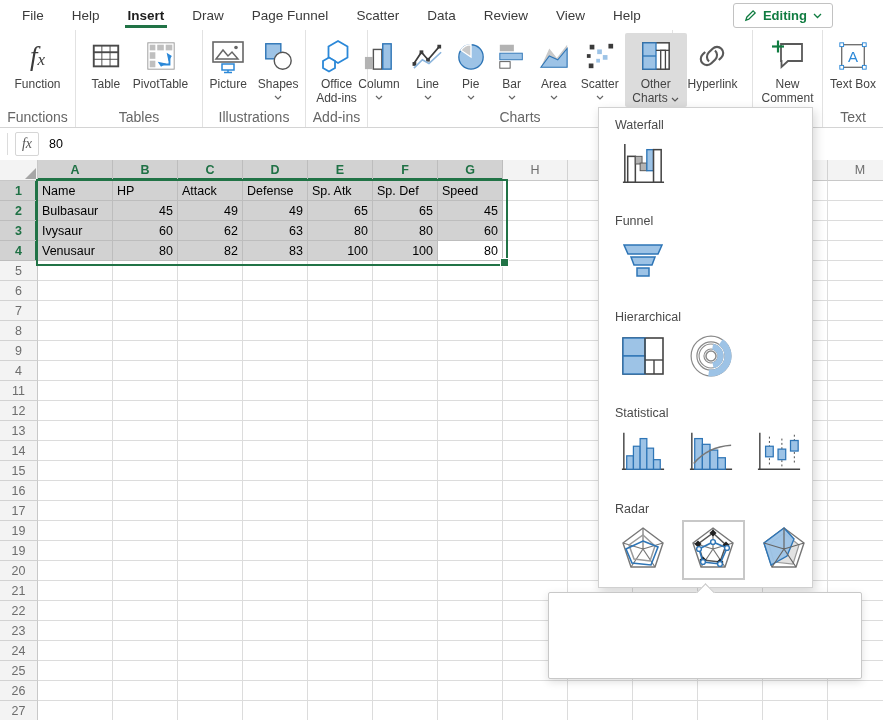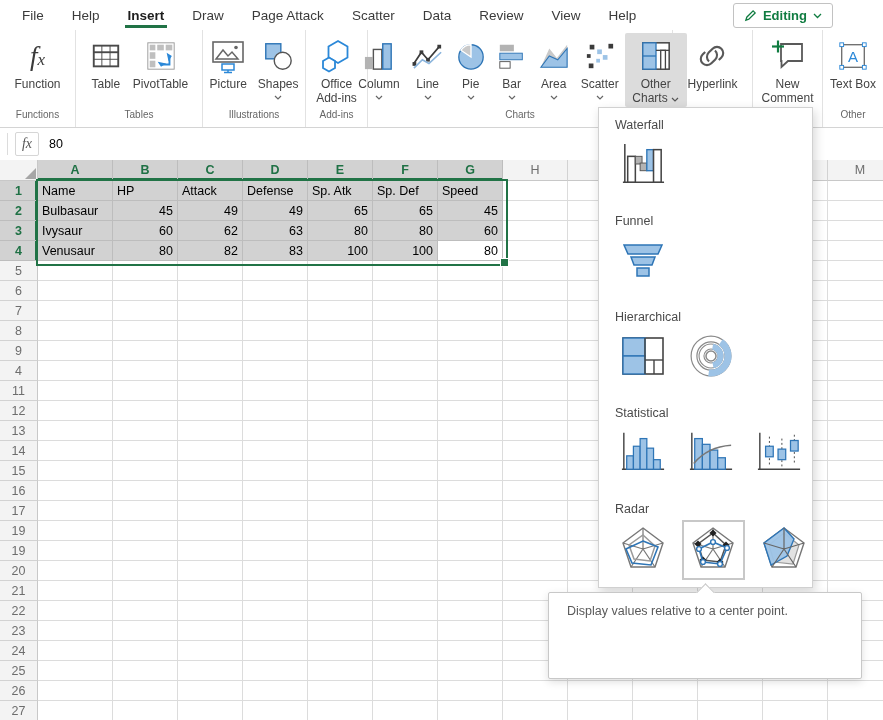--- a/index.html
+++ b/index.html
@@ -17,21 +17,21 @@
   
   .ribbon{display:flex;height:97px;border-bottom:1px solid #d4d4d4;background:#fff;}
   .rgroup{display:flex;flex-direction:column;align-items:center;border-right:1px solid #e2e2e2;box-sizing:border-box;flex:0 0 auto;}
   .rbuttons{flex:1;display:flex;align-items:stretch;justify-content:center;gap:1px;padding-top:3px;}
   .rbtn{display:flex;flex-direction:column;align-items:center;padding:3px 5px 0;cursor:pointer;border-radius:2px;}
   .rbtn.pressed{background:#dcdcdc;}
   .ricon{height:40px;display:flex;align-items:center;justify-content:center;}
   .rlabel{font-size:12px;color:#444;text-align:center;line-height:1.2;margin-top:1px;white-space:nowrap;}
   .rbtn.wrap .rlabel{white-space:normal;width:52px;}
   .rchev{margin-top:3px;height:6px;display:flex;align-items:center;}
-  .rglabel{font-size:10px;color:#666;padding:2px 0 5px;height:13px;}
+  .rglabel{font-size:14px;color:#666;padding:2px 0 5px;height:13px;}
   .fn-fx{font-family:"Liberation Serif",serif;font-style:italic;font-size:27px;color:#3b3b3b;line-height:1;}
   .fn-x{font-size:17px;}
 
   
   .fbar{height:32px;border-bottom:1px solid #d4d4d4;display:flex;align-items:center;background:#fff;}
   .namebox{width:114px;height:22px;margin-left:3px;border:1px solid #c8c8c8;border-radius:2px;display:flex;align-items:center;
        justify-content:space-between;font-size:12px;color:#333;padding:0 7px;cursor:pointer;}
   .fdiv{width:1px;height:22px;background:#dcdcdc;margin:0 7px;}
   .fbfx{width:22px;height:22px;border:1px solid #d6d6d6;border-radius:2px;display:flex;align-items:center;justify-content:center;
        font-family:"Liberation Serif",serif;font-style:italic;font-size:14px;color:#555;}
@@ -75,21 +75,21 @@
 </head>
 <body>
 
 <div class="app">
 
   <div class="menubar">
     <div class="mtab">File</div>
     <div class="mtab">Help</div>
     <div class="mtab active">Insert</div>
     <div class="mtab">Draw</div>
-    <div class="mtab">Page Attack</div>
+    <div class="mtab">Page Funnel</div>
     <div class="mtab">Scatter</div>
     <div class="mtab">Data</div>
     <div class="mtab">Review</div>
     <div class="mtab">View</div>
     <div class="mtab">Help</div>
     <div class="editing-btn">
       <span style="display:flex;">
         <svg width="13" height="13" viewBox="0 0 14 14">
             <path d="M2 12l1-3.2 6.8-6.8 2.2 2.2-6.8 6.8L2 12z" fill="none" stroke="#107C41" stroke-width="1.4"></path>
           </svg>
@@ -354,21 +354,21 @@
                 <text x="17" y="23" font-size="16" fill="#2b88d8" text-anchor="middle" font-family="Liberation Sans, sans-serif">A</text>
                 <rect x="3" y="3" width="4" height="4" fill="#fff" stroke="#2b88d8"></rect>
                 <rect x="27" y="3" width="4" height="4" fill="#fff" stroke="#2b88d8"></rect>
                 <rect x="3" y="27" width="4" height="4" fill="#fff" stroke="#2b88d8"></rect>
                 <rect x="27" y="27" width="4" height="4" fill="#fff" stroke="#2b88d8"></rect>
               </svg>
           </span>
           <span class="rlabel">Text Box</span>
         </div>
       </div>
-      <div class="rglabel">Other</div>
+      <div class="rglabel">Text</div>
     </div>
   </div>
 
   <div class="fbar">
     <div class="fdiv"></div>
     <div class="fbfx">
         <span>fx</span>
       </div>
     <div class="fvalue">80</div>
   </div>
@@ -984,16 +984,15 @@
                 <polygon points="23,3 3,18 10,40 26,31 33,14" fill="#9DC3E6" stroke="#2E75B6" stroke-width="1.4" fill-opacity="0.95"></polygon>
                 <path d="M23 24L23 3M23 24L43 18M23 24L35 42M23 24L11 42M23 24L3 18" stroke="#666" stroke-width="1.2" fill="none"></path>
               </svg>
           </span>
         </div>
       </div>
     </div>
   </div>
 
   <div class="tooltip">
-    <div class="tt-line">Display values relative to a center point.</div>
   </div>
 
 </div>
 
 </body></html>

